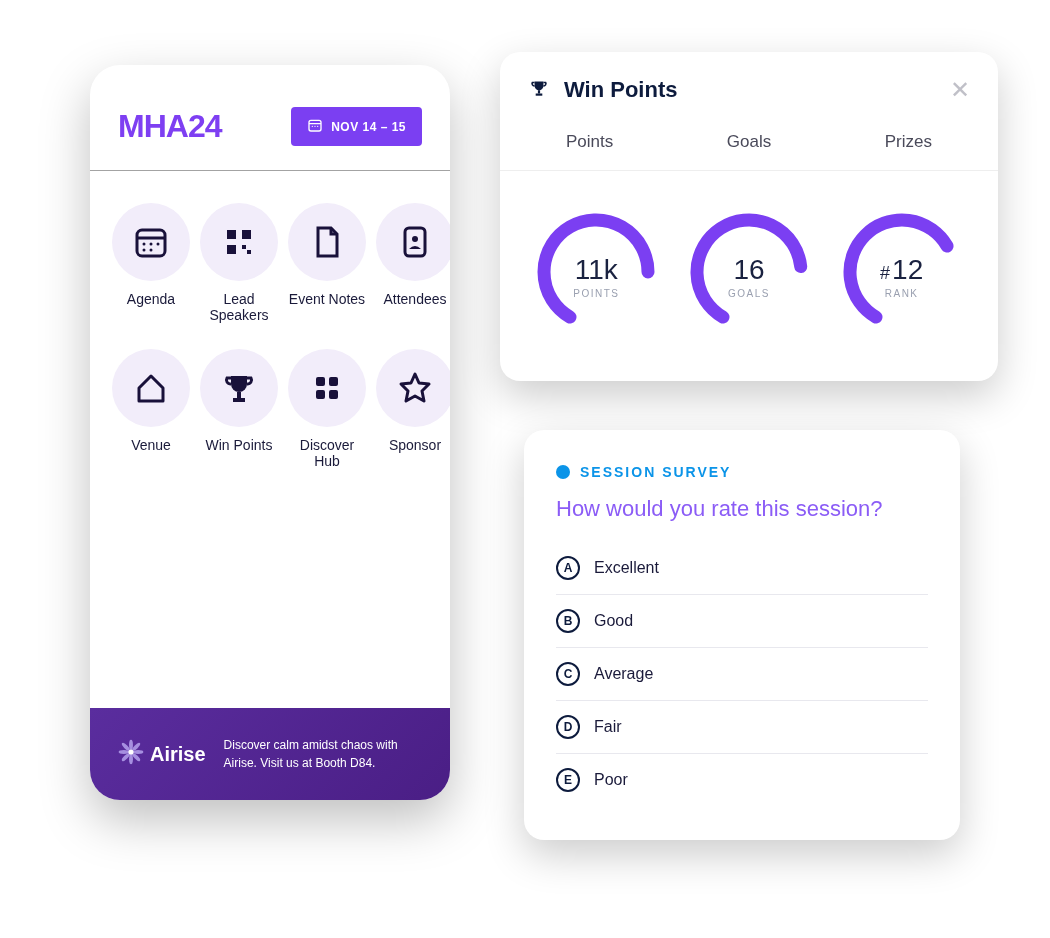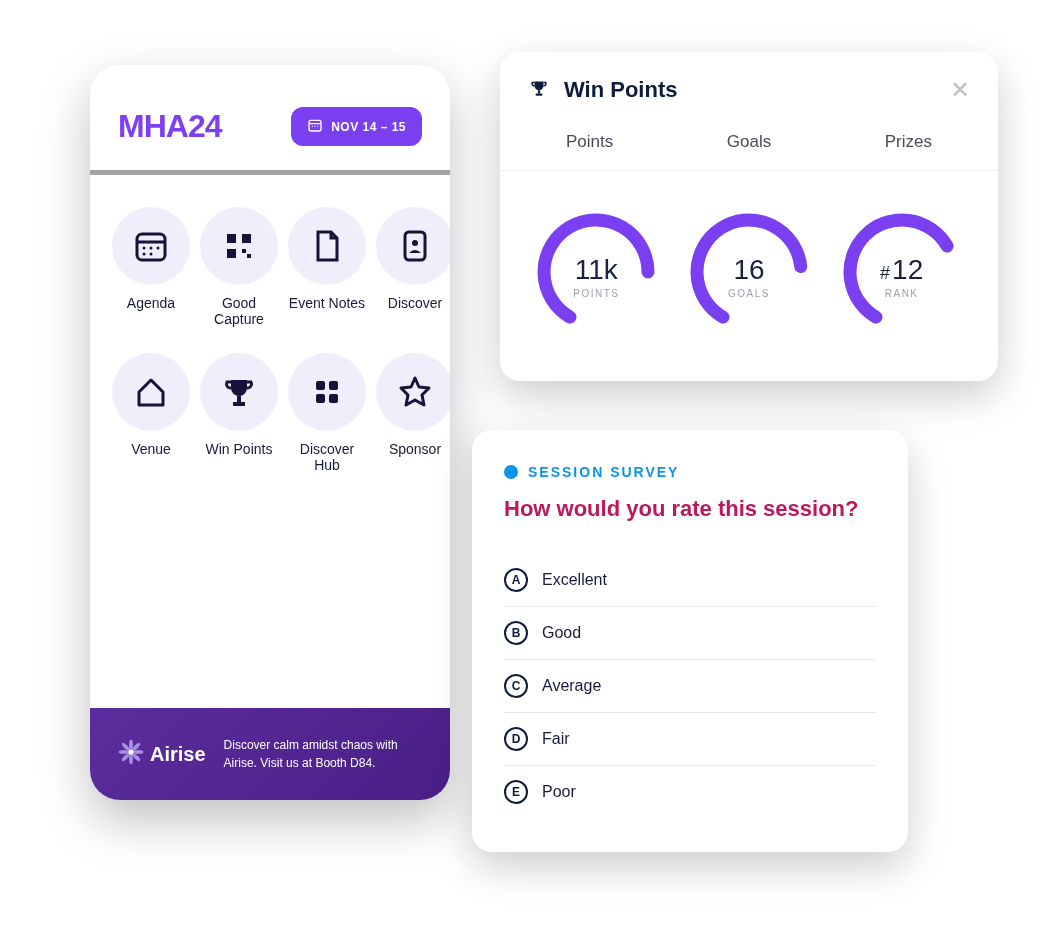--- a/index.html
+++ b/index.html
@@ -25,33 +25,33 @@
     background: #fff;
     border-radius: 30px;
     box-shadow: 0 20px 50px rgba(0,0,0,0.25);
     overflow: hidden;
   }
   .phone-header {
     padding: 42px 28px 24px 28px;
     display: flex;
     justify-content: space-between;
     align-items: center;
-    border-bottom: 5px solid #a3a3a3;
+    border-bottom: 1px solid #a3a3a3;
   }
   .logo {
     font-weight: 800;
     font-size: 32px;
     color: #7e3ff2;
     letter-spacing: -1px;
     font-family: Arial, sans-serif;
   }
   .date-pill {
     background: #7b3ff2;
     color: #fff;
-    border-radius: 12px;
+    border-radius: 4px;
     padding: 10px 16px;
     font-size: 12px;
     font-weight: 700;
     display: flex;
     align-items: center;
     gap: 8px;
     letter-spacing: 0.5px;
   }
   .grid {
     padding: 32px 22px;
@@ -184,21 +184,21 @@
     font-size: 10px;
     letter-spacing: 1.5px;
     color: #9aa0b0;
     margin-top: 2px;
   }
 
   
   .survey-card {
     position: absolute;
     top: 430px;
-    left: 472px;
+    left: 524px;
     width: 436px;
     background: #fff;
     border-radius: 20px;
     box-shadow: 0 15px 40px rgba(0,0,0,0.2);
     padding: 34px 32px;
   }
   .survey-tag {
     display: flex;
     align-items: center;
     gap: 10px;
@@ -211,23 +211,23 @@
     background: #0b94e8;
   }
   .survey-tag-text {
     font-size: 14px;
     font-weight: 700;
     letter-spacing: 2px;
     color: #0b94e8;
   }
   .survey-question {
     font-size: 22px;
-    font-weight: 700;
-    color: #be185d;
-    margin-bottom: 32px;
+    font-weight: 400;
+    color: #8b5cf6;
+    margin-bottom: 20px;
   }
   .option {
     display: flex;
     align-items: center;
     gap: 14px;
     padding: 14px 0;
     border-bottom: 1px solid #e8e8ee;
     cursor: pointer;
   }
   .option:last-child { border-bottom: none; }
@@ -290,40 +290,40 @@
       <div class="grid-item">
         <div class="grid-icon">
           <svg width="40" height="40" viewBox="0 0 40 40">
               <rect x="8" y="8" width="9" height="9" fill="#19113a"></rect>
               <rect x="23" y="8" width="9" height="9" fill="#19113a"></rect>
               <rect x="8" y="23" width="9" height="9" fill="#19113a"></rect>
               <rect x="23" y="23" width="4" height="4" fill="#19113a"></rect>
               <rect x="28" y="28" width="4" height="4" fill="#19113a"></rect>
             </svg>
         </div>
-        <div class="grid-label">Good Capture</div>
+        <div class="grid-label">Lead Speakers</div>
       </div>
       <div class="grid-item">
         <div class="grid-icon">
           <svg width="40" height="40" viewBox="0 0 40 40">
               <path class="ico" d="M11 6 h13 l6 6 v22 h-19 z"></path>
               <path class="ico" d="M24 6 v6 h6"></path>
             </svg>
         </div>
         <div class="grid-label">Event Notes</div>
       </div>
       <div class="grid-item">
         <div class="grid-icon">
           <svg width="40" height="40" viewBox="0 0 40 40">
               <rect class="ico" x="10" y="6" width="20" height="28" rx="4"></rect>
               <circle cx="20" cy="17" r="3" fill="#19113a"></circle>
               <path d="M14 27 q6 -6 12 0" fill="#19113a"></path>
             </svg>
         </div>
-        <div class="grid-label">Discover</div>
+        <div class="grid-label">Attendees</div>
       </div>
       <div class="grid-item">
         <div class="grid-icon">
           <svg width="40" height="40" viewBox="0 0 40 40">
               <rect class="ico" x="7" y="8" width="26" height="18" rx="3"></rect>
               <line class="ico" x1="14" y1="32" x2="26" y2="32"></line>
               <line class="ico" x1="20" y1="26" x2="20" y2="32"></line>
             </svg>
         </div>
         <div class="grid-label">Speakers</div>

